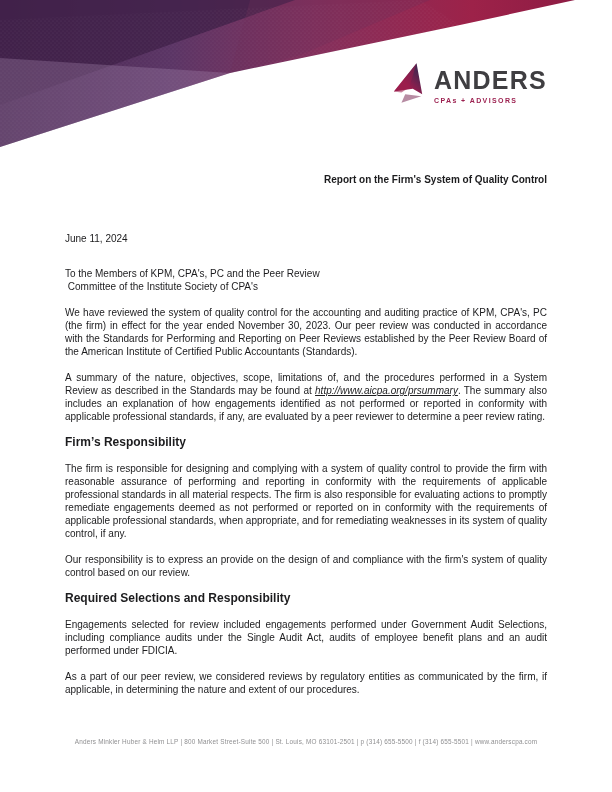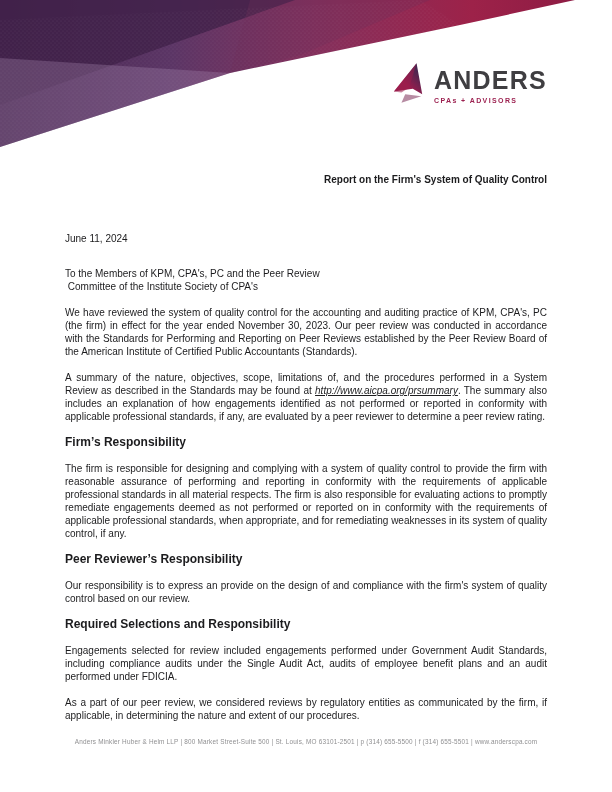--- a/index.html
+++ b/index.html
@@ -141,24 +141,23 @@
       <div> Committee of the Institute Society of CPA's</div>
     </div>
 
     <p>We have reviewed the system of quality control for the accounting and auditing practice of KPM, CPA's, PC (the firm) in effect for the year ended November 30, 2023. Our peer review was conducted in accordance with the Standards for Performing and Reporting on Peer Reviews established by the Peer Review Board of the American Institute of Certified Public Accountants (Standards).</p>
 
     <p><span>A summary of the nature, objectives, scope, limitations of, and the procedures performed in a System Review as described in the Standards may be found at </span><span class="doc-link">http://www.aicpa.org/prsummary</span><span>. The summary also includes an explanation of how engagements identified as not performed or reported in conformity with applicable professional standards, if any, are evaluated by a peer reviewer to determine a peer review rating.</span></p>
 
     <h3>Firm’s Responsibility</h3>
     <p>The firm is responsible for designing and complying with a system of quality control to provide the firm with reasonable assurance of performing and reporting in conformity with the requirements of applicable professional standards in all material respects. The firm is also responsible for evaluating actions to promptly remediate engagements deemed as not performed or reported on in conformity with the requirements of applicable professional standards, when appropriate, and for remediating weaknesses in its system of quality control, if any.</p>
 
-    <h3>Peer Reviewer’s Responsibility</h3>
     <p>Our responsibility is to express an provide on the design of and compliance with the firm's system of quality control based on our review.</p>
 
     <h3>Required Selections and Responsibility</h3>
-    <p>Engagements selected for review included engagements performed under Government Audit Standards, including compliance audits under the Single Audit Act, audits of employee benefit plans and an audit performed under FDICIA.</p>
+    <p>Engagements selected for review included engagements performed under Government Audit Selections, including compliance audits under the Single Audit Act, audits of employee benefit plans and an audit performed under FDICIA.</p>
 
     <p>As a part of our peer review, we considered reviews by regulatory entities as communicated by the firm, if applicable, in determining the nature and extent of our procedures.</p>
   </div>
 
   <div class="footer">Anders Minkler Huber &amp; Helm LLP  |  800 Market Street-Suite 500  |  St. Louis, MO 63101-2501  |  p (314) 655-5500  |  f (314) 655-5501  |  www.anderscpa.com</div>
 
 </div>
 
 </body></html>

